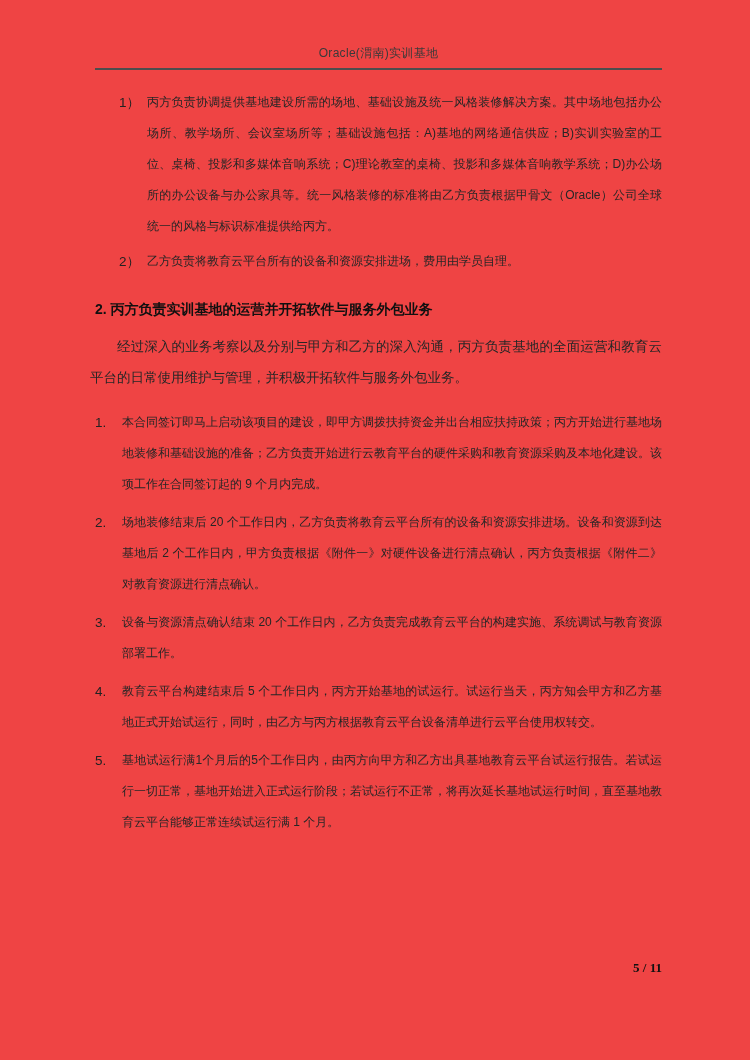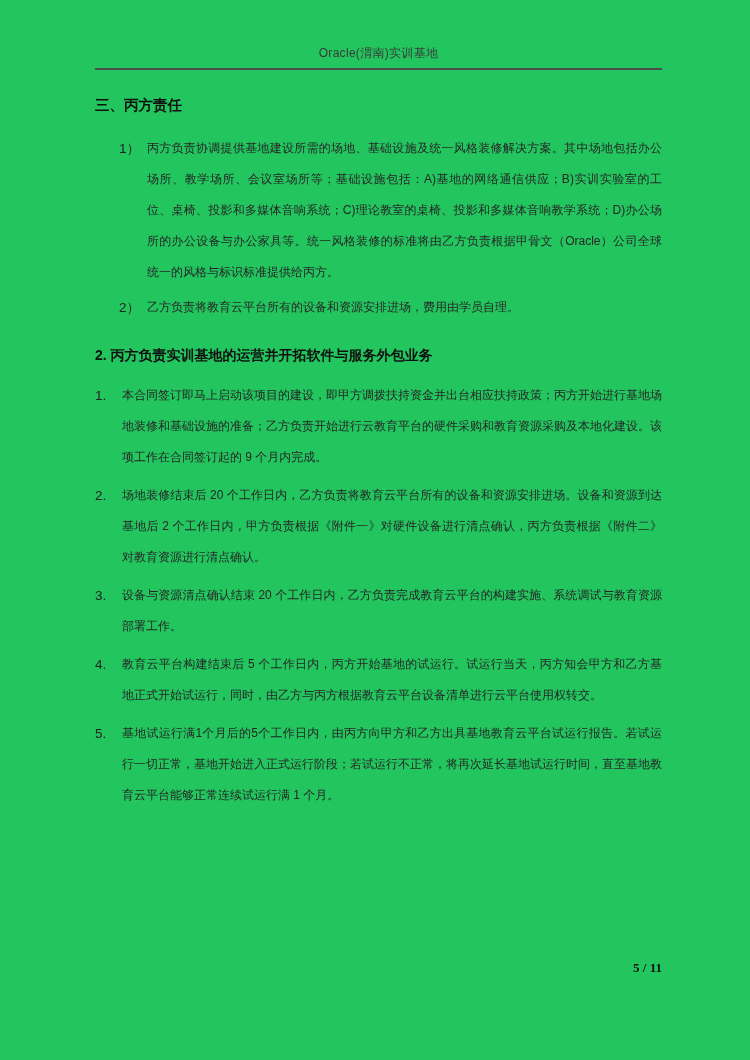--- a/index.html
+++ b/index.html
@@ -11,21 +11,21 @@
     width: 750px;
     height: 1060px;
     position: relative;
     font-family: "Liberation Sans", sans-serif;
     color: #2b2b2b;
     overflow: hidden;
   }
   .page {
     position: absolute;
     inset: 0;
-    background: #22c55e;
+    background: #ef4444;
     padding-left: 16px;
   }
   .content {
     position: absolute;
     top: 0;
     left: 95px;
     right: 88px;
   }
   .doc-header {
     padding-top: 45px;
@@ -107,36 +107,36 @@
 </head>
 <body>
 
 <div class="page">
   <div class="content">
 
     <div class="doc-header">
       <span>Oracle(渭南)实训基地</span>
     </div>
 
-    <div class="sec-heading">三、丙方责任</div>
 
 
     <div class="sub-list">
       <div class="list-item">
         <span class="marker">1）</span>
         <span class="item-text">丙方负责协调提供基地建设所需的场地、基础设施及统一风格装修解决方案。其中场地包括办公场所、教学场所、会议室场所等；基础设施包括：A)基地的网络通信供应；B)实训实验室的工位、桌椅、投影和多媒体音响系统；C)理论教室的桌椅、投影和多媒体音响教学系统；D)办公场所的办公设备与办公家具等。统一风格装修的标准将由乙方负责根据甲骨文（Oracle）公司全球统一的风格与标识标准提供给丙方。</span>
       </div>
       <div class="list-item">
         <span class="marker">2）</span>
         <span class="item-text">乙方负责将教育云平台所有的设备和资源安排进场，费用由学员自理。</span>
       </div>
     </div>
 
     <div class="sub-heading">2. 丙方负责实训基地的运营并开拓软件与服务外包业务</div>
 
+    <div class="body-paragraph">经过深入的业务考察以及分别与甲方和乙方的深入沟通，丙方负责基地的全面运营和教育云平台的日常使用维护与管理，并积极开拓软件与服务外包业务。</div>
 
 
     <div class="main-list">
       <div class="list-item">
         <span class="marker">1.</span>
         <span class="item-text">本合同签订即马上启动该项目的建设，即甲方调拨扶持资金并出台相应扶持政策；丙方开始进行基地场地装修和基础设施的准备；乙方负责开始进行云教育平台的硬件采购和教育资源采购及本地化建设。该项工作在合同签订起的 9 个月内完成。</span>
       </div>
       <div class="list-item">
         <span class="marker">2.</span>
         <span class="item-text">场地装修结束后 20 个工作日内，乙方负责将教育云平台所有的设备和资源安排进场。设备和资源到达基地后 2 个工作日内，甲方负责根据《附件一》对硬件设备进行清点确认，丙方负责根据《附件二》对教育资源进行清点确认。</span>

